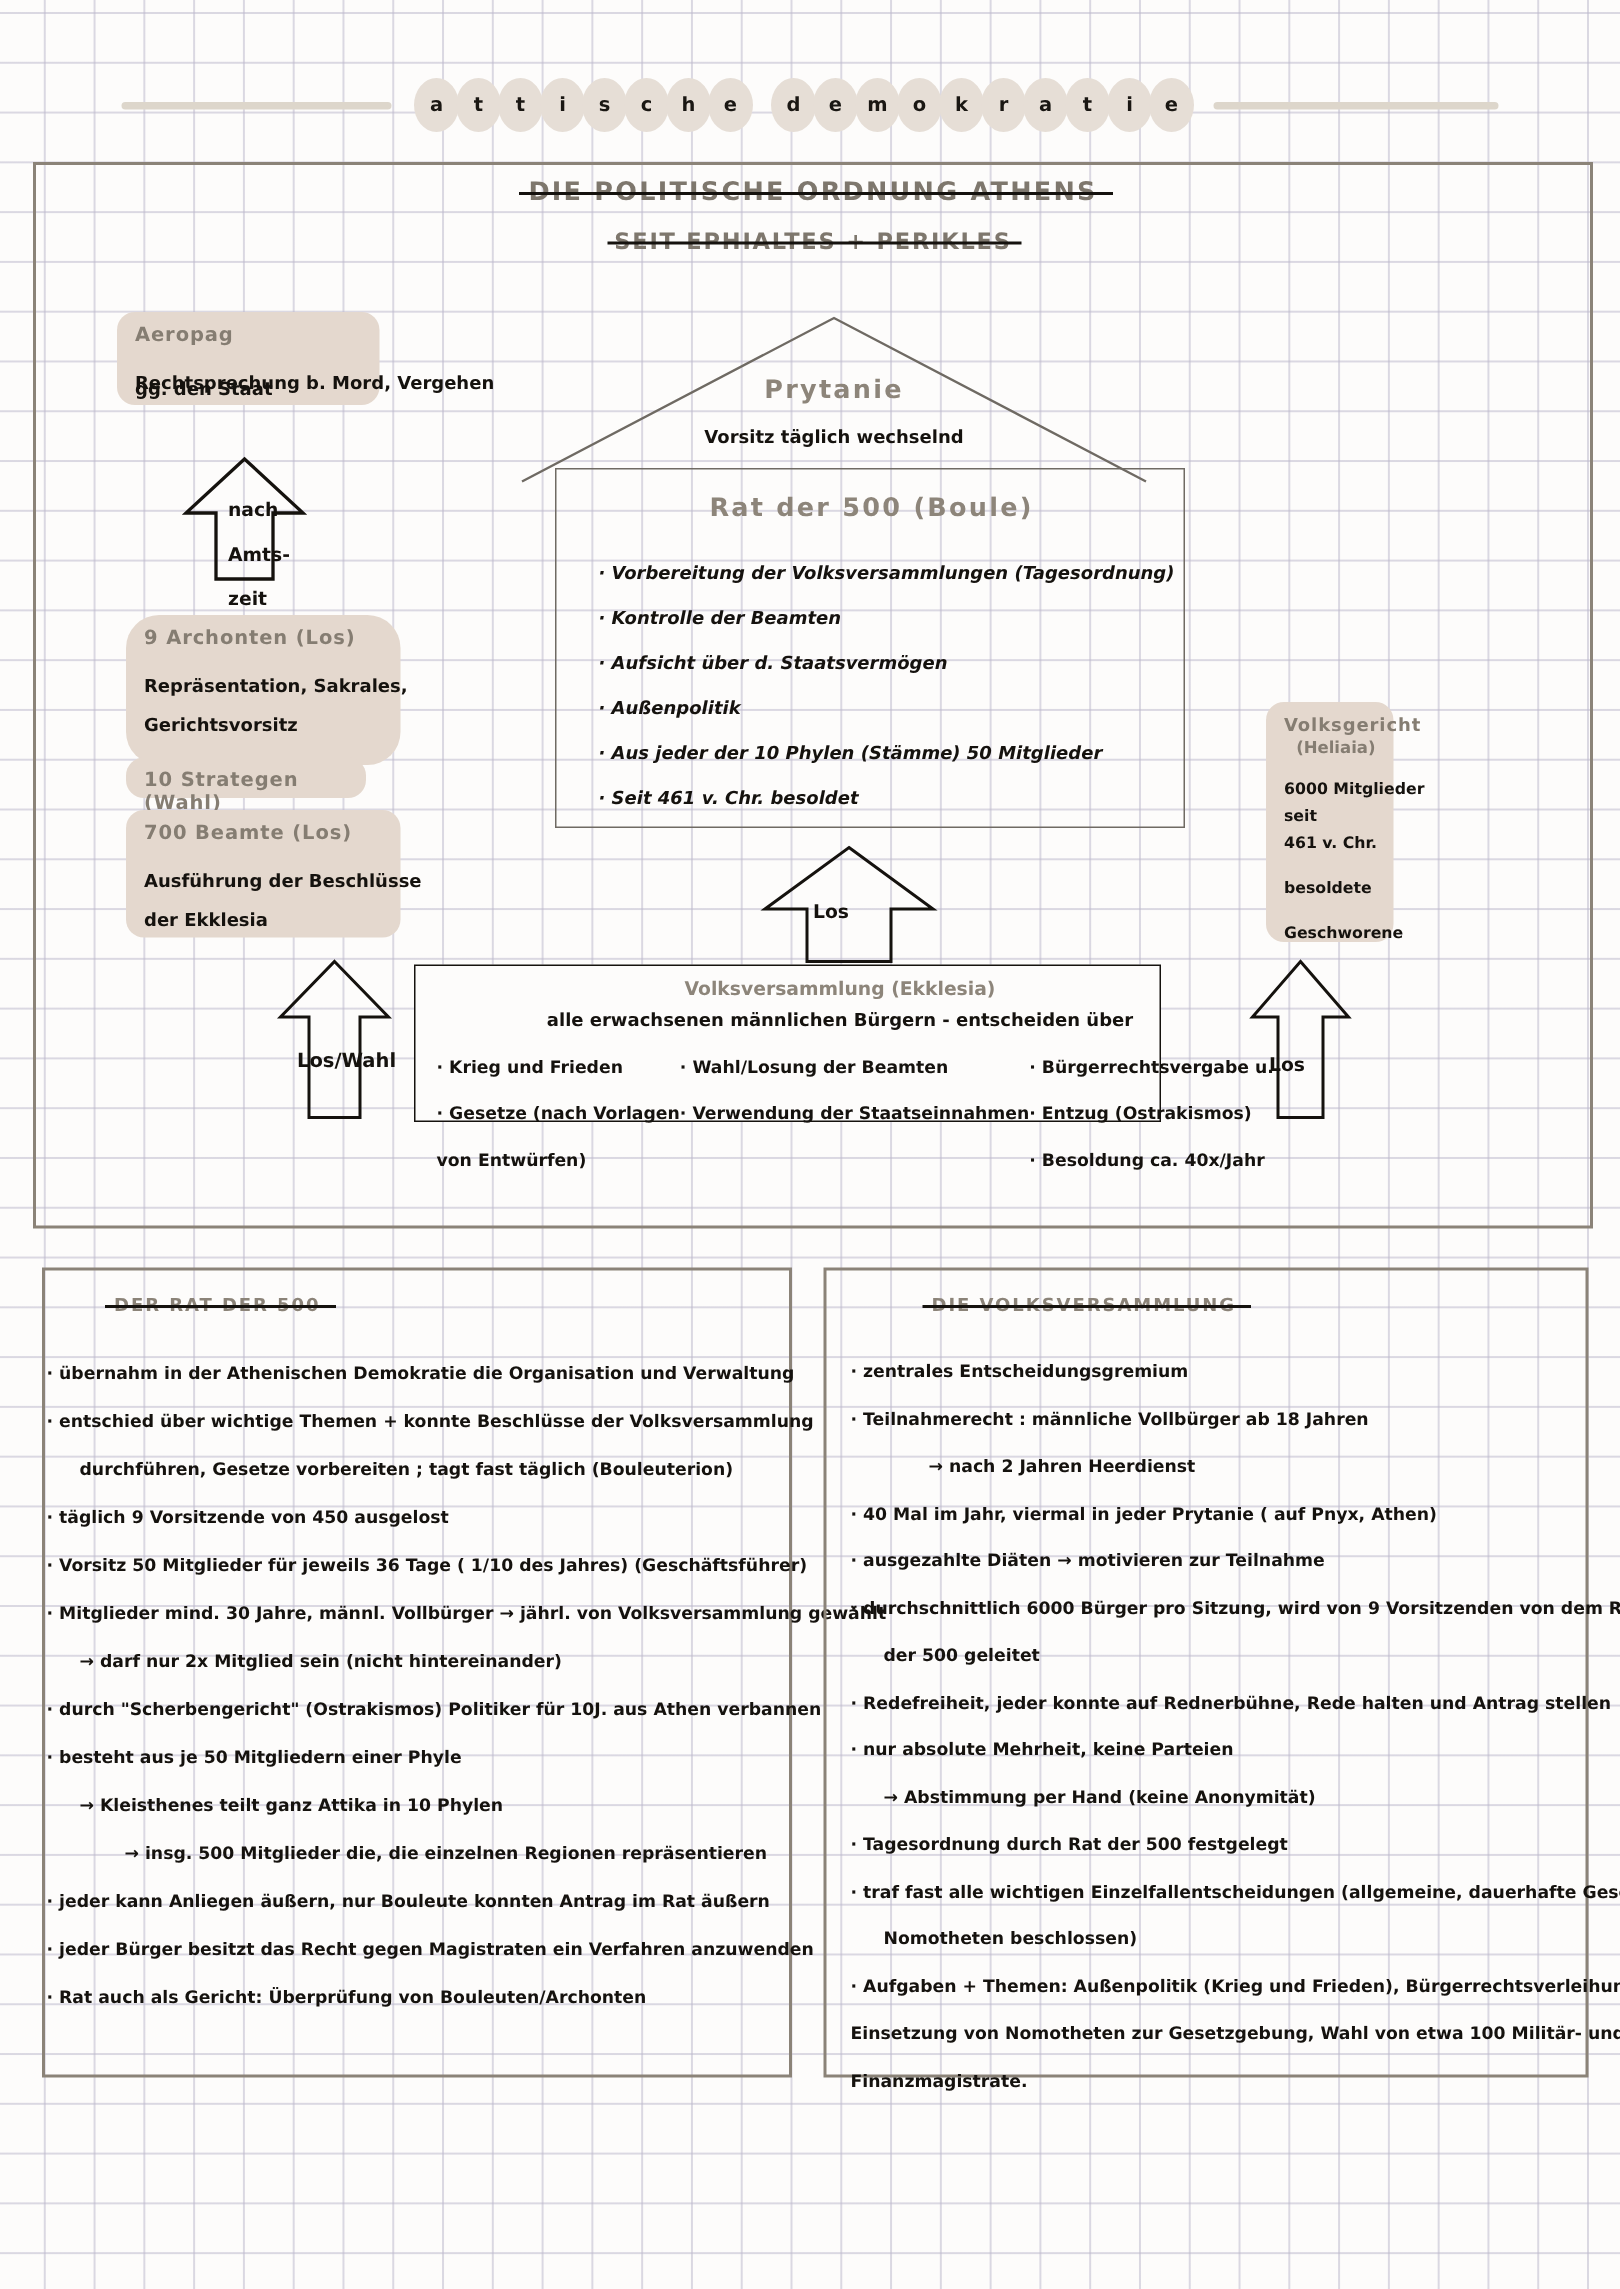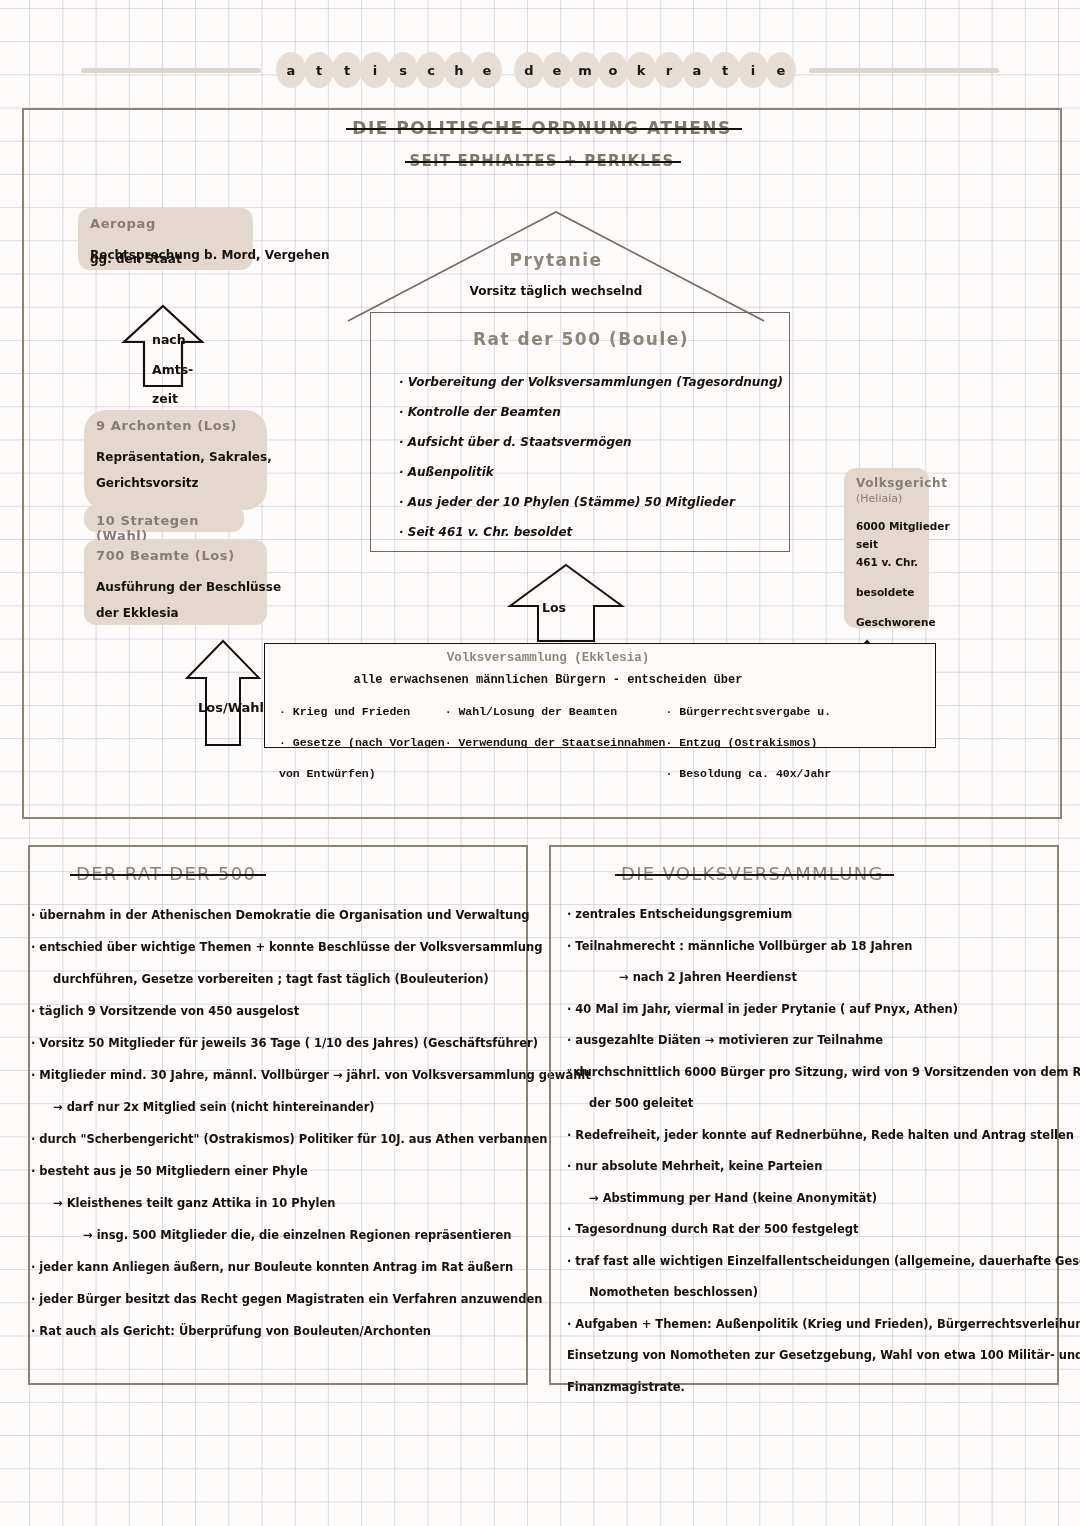--- a/index.html
+++ b/index.html
@@ -42,58 +42,58 @@
   .box .ttl{color:#857d72;font-size:13px;font-weight:700;margin-bottom:11px;letter-spacing:.6px;}
   .box .ln{font-size:12px;font-weight:700;line-height:26px;color:#15120e;white-space:nowrap;}
 
   #aeropag{left:54px;top:98px;width:175px;height:62px;}
   #aeropag .ov{position:absolute;left:12px;top:38px;width:230px;}
   #archonten{left:60px;top:300px;width:183px;height:100px;border-radius:22px;}
   #strategen{left:60px;top:395px;width:160px;height:27px;}
   #beamte{left:60px;top:430px;width:183px;height:85px;}
   #volksgericht{left:820px;top:358px;width:85px;height:160px;text-align:left;}
   #volksgericht .ttl{text-align:center;margin-bottom:2px;font-size:12px;}
-  #volksgericht .sub{text-align:left;color:#857d72;font-size:11px;font-weight:400;margin-bottom:12px;}
+  #volksgericht .sub{text-align:right;color:#857d72;font-size:11px;font-weight:700;margin-bottom:12px;}
   #volksgericht .ln{font-size:10.5px;line-height:18px;}
   #volksgericht .sp{height:12px;}
 
   
   #house{position:absolute;left:322px;top:98px;width:420px;height:440px;}
   #roof{position:absolute;left:0;top:0;width:420px;height:115px;}
   #ratbox{position:absolute;left:24px;top:104px;width:420px;height:240px;
           border:1.5px solid #6f6a63;box-sizing:border-box;}
   #prytanie{position:absolute;left:0;top:42px;width:420px;text-align:center;
             font-size:17px;font-weight:700;color:#8d857a;letter-spacing:1.5px;}
   #prytsub{position:absolute;left:0;top:76px;width:420px;text-align:center;
            font-size:12px;font-weight:700;color:#15120e;}
   #ratttl{position:absolute;left:0;top:16px;width:420px;text-align:center;
           font-size:17px;font-weight:700;color:#8d857a;letter-spacing:1.5px;}
   #ratlist{position:absolute;left:28px;top:54px;width:380px;}
   #ratlist .ln{font-size:12px;font-weight:700;line-height:30px;color:#15120e;white-space:nowrap;font-style:italic;}
 
   
-  #ekklesia{position:absolute;left:240px;top:533px;width:672px;height:105px;
-            border:1.5px solid #15120e;box-sizing:border-box;background:#fdfcfb;font-family:Liberation Mono, monospace;}
+  #ekklesia{position:absolute;left:252px;top:533px;width:498px;height:105px;
+            border:1.5px solid #15120e;box-sizing:border-box;background:#fdfcfb;}
   #ekttl{position:absolute;left:0;top:7px;width:566px;text-align:center;
          font-size:12.5px;font-weight:700;color:#8d857a;}
   #eksub{position:absolute;left:0;top:29px;width:566px;text-align:center;
          font-size:12px;font-weight:700;color:#15120e;}
   #ekcols{position:absolute;left:14px;top:52px;width:552px;display:flex;}
   #ekcols .col{flex:1;}
   #ekcols .ln{font-size:11.5px;font-weight:700;line-height:31px;color:#15120e;white-space:nowrap;}
 
   
   .arrowsvg{position:absolute;}
   .arrowlbl{position:absolute;font-size:12.5px;font-weight:700;color:#15120e;}
 
   
   .panel{position:absolute;border:2px solid #8b8378;box-sizing:border-box;background:transparent;}
   #panelL{left:28px;top:845px;width:500px;height:540px;}
   #panelR{left:549px;top:845px;width:510px;height:540px;}
-  .panel h2{margin:0;position:absolute;top:16px;font-size:18px;font-weight:400;
+  .panel h2{margin:0;position:absolute;top:16px;font-size:12px;font-weight:700;
             color:#8b8378;letter-spacing:1.3px;}
   #panelL h2{left:46px;}
   #panelR h2{left:70px;}
   .lines{position:absolute;left:1px;top:52px;right:6px;}
   .lines .ln{font-size:11.5px;font-weight:700;color:#15120e;line-height:32px;white-space:nowrap;}
   .lines .ln.i1{padding-left:22px;}
   .lines .ln.i2{padding-left:52px;}
   #panelR .lines{left:16px;}
   #panelR .lines .ln{line-height:31.5px;}
 </style>

